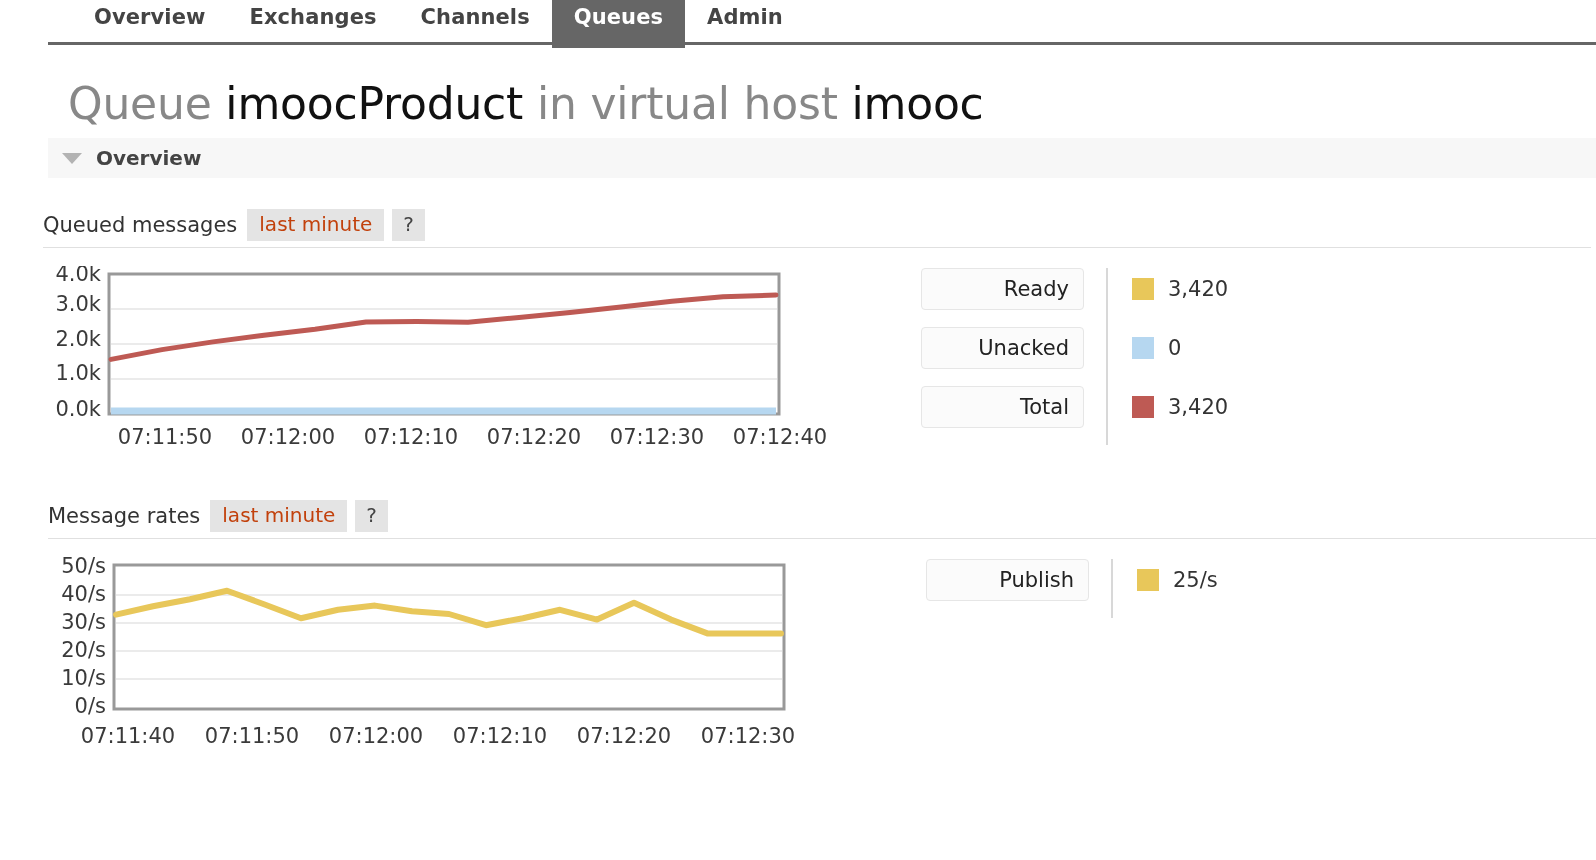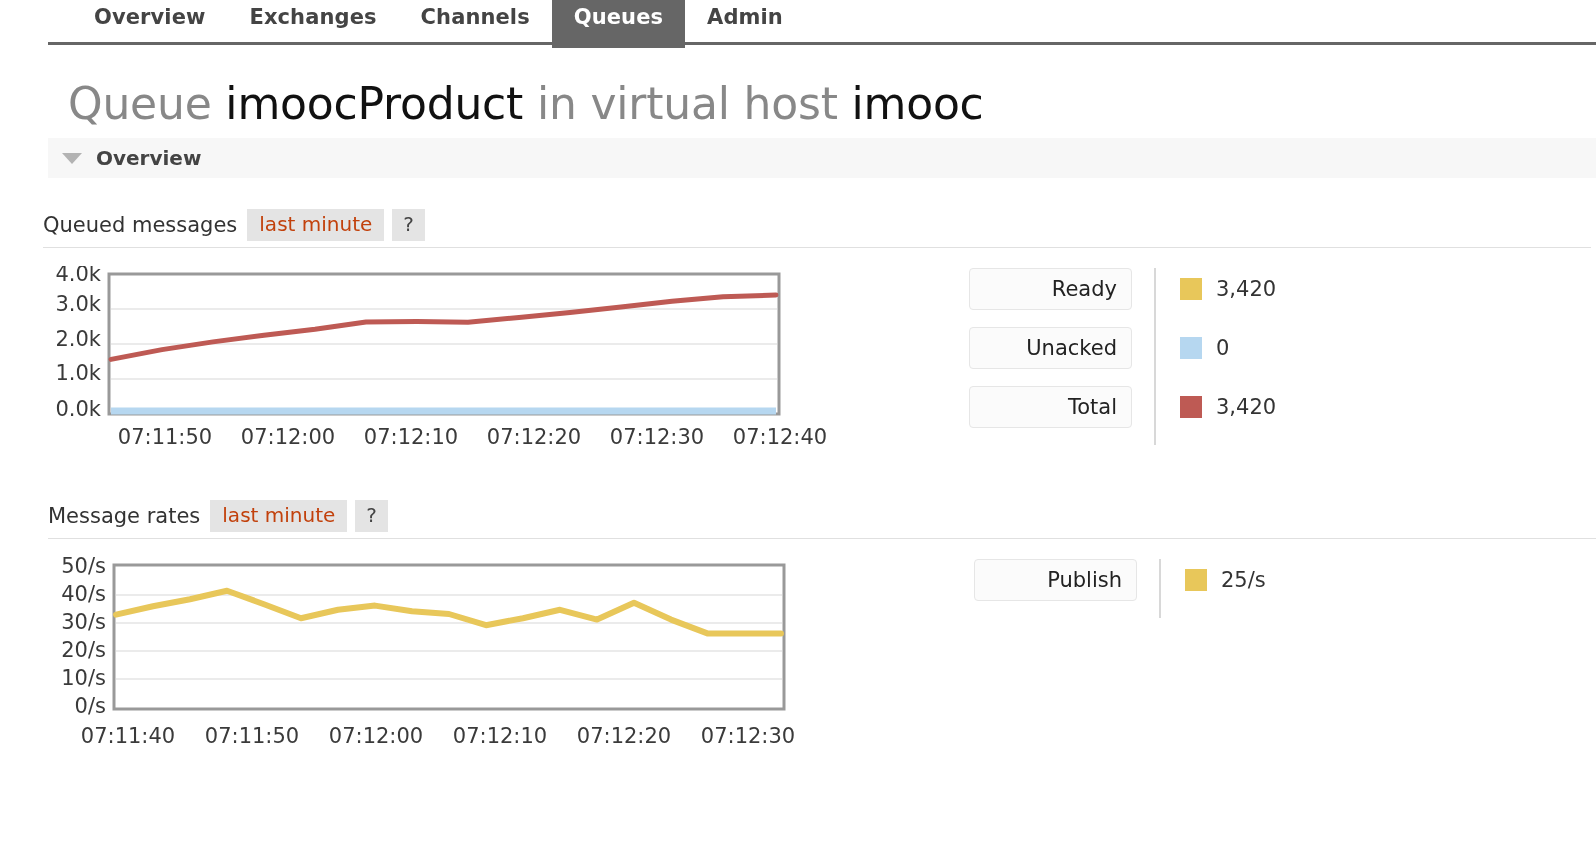--- a/index.html
+++ b/index.html
@@ -123,21 +123,20 @@
     height: 1px;
     background: #e0e0e0;
     width: 1548px;
     margin-top: 6px;
   }
 
   .chart-row {
     display: flex;
     align-items: flex-start;
     margin-top: 18px;
-    gap: 48px;
   }
 
   .chart-figure { position: relative; }
   .chart-svg { display: block; }
 
   
   .legend {
     display: flex;
     margin-left: 78px;
     margin-top: 2px;

